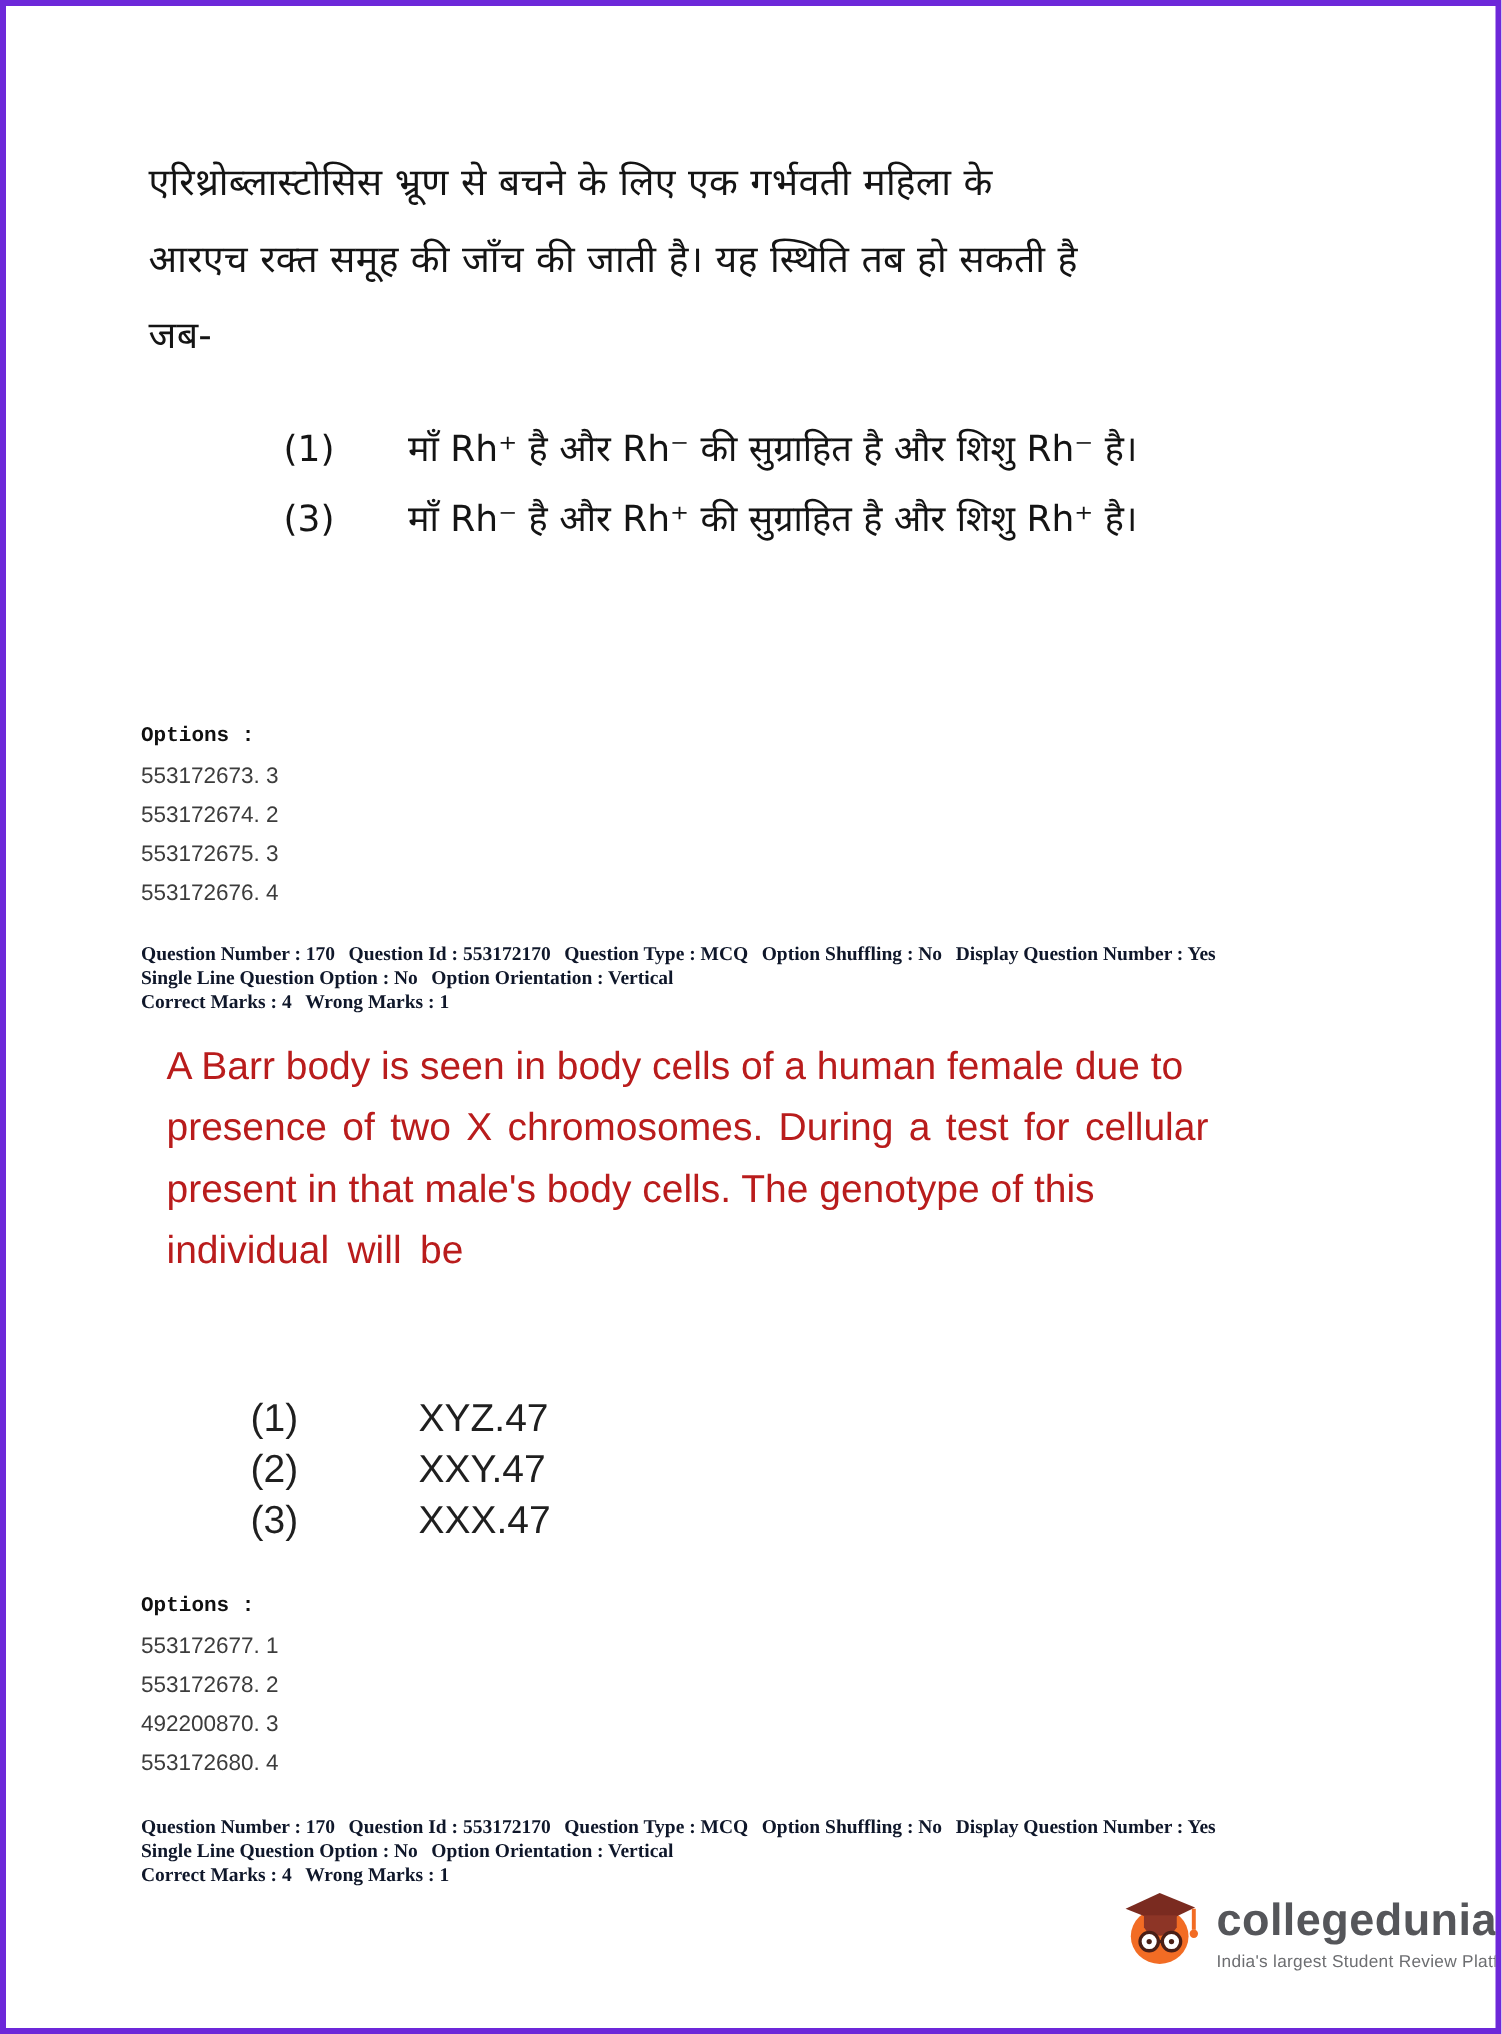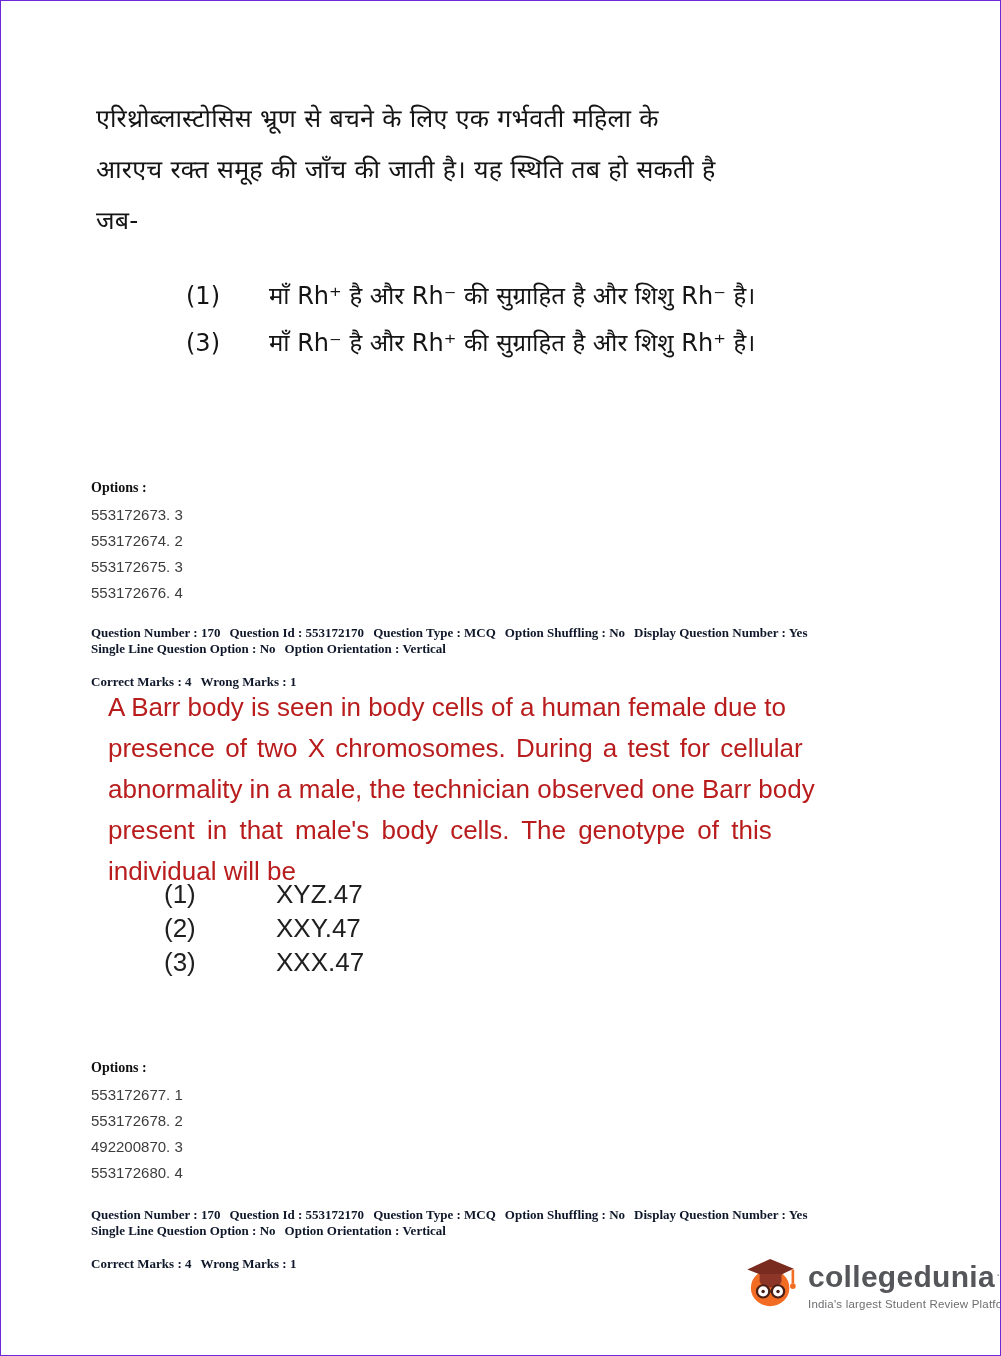--- a/index.html
+++ b/index.html
@@ -6,63 +6,63 @@
   html, body { background: #f4f4f4; }
   .page {
     position: relative;
     width: 1001px;
     height: 1356px;
     margin: 0 auto;
     background: #ffffff;
     font-family: "Liberation Sans", sans-serif;
     color: #1c1c1c;
     overflow: hidden;
-    border: 1px solid #6d28d9;
+    border: 4px solid #6d28d9;
   }
   .hindi { font-family: "DejaVu Sans", "Liberation Sans", sans-serif; }
 
   
   .q1-text {
     position: absolute; left: 95px; top: 92px;
     font-size: 25px; line-height: 51px; color: #141414;
     letter-spacing: 0.2px; font-weight: 500;
   }
   .q1-options {
     position: absolute; left: 185px; top: 272px;
     font-size: 24px; line-height: 47px; color: #141414;
   }
   .q1-options .opt-num { display: inline-block; width: 83px; }
 
   
   .options-meta { position: absolute; left: 90px; }
   #om1 { top: 479px; }
   #om2 { top: 1059px; }
   .options-label {
-    font-family: Liberation Serif, serif; font-weight: bold;
+    font-family: Liberation Mono, monospace; font-weight: bold;
     font-size: 14px; color: #101010;
   }
   .option-ids { margin-top: 6px; font-size: 15px; color: #3c3c3c; line-height: 26px; }
 
   
   .meta { position: absolute; left: 90px; font-family: "Liberation Serif", serif;
           font-weight: bold; font-size: 13px; color: #0f172a; line-height: 15.5px; }
   #meta1 { top: 624px; }
   #meta2 { top: 1206px; }
   .meta-seg { display: inline-block; margin-right: 9px; }
-  .meta-line-gap { margin-top: 18px; }
+  .meta-line-gap { margin-top: 1px; }
 
   
   .q2-text {
     position: absolute; left: 107px; top: 686px;
     font-size: 26px; line-height: 41px; color: #b91c1c;
   }
   .q2-text .q-line:nth-child(2) { word-spacing: 3px; }
   .q2-text .q-line:nth-child(4) { word-spacing: 5px; }
   .q2-options {
-    position: absolute; left: 163px; top: 876px;
+    position: absolute; left: 163px; top: 924px;
     font-size: 26px; line-height: 34px; color: #1f1f1f;
   }
   .q2-options .opt-num { display: inline-block; width: 112px; }
 
   
   .footer-logo {
     position: absolute; left: 742px; top: 1248px;
     display: flex; align-items: flex-start; gap: 9px;
   }
   .brand-col { padding-top: 8px; }
@@ -105,21 +105,20 @@
       <span class="meta-seg">Single Line Question Option : No</span><span class="meta-seg">Option Orientation : Vertical</span>
     </div>
     <div class="meta-line meta-line-gap">
       <span class="meta-seg">Correct Marks : 4</span><span class="meta-seg">Wrong Marks : 1</span>
     </div>
   </div>
 
   <div class="q2-text">
     <div class="q-line">A Barr body is seen in body cells of a human female due to</div>
     <div class="q-line">presence of two X chromosomes. During a test for cellular</div>
-    <div class="q-line">abnormality in a male, the technician observed one Barr body</div>
     <div class="q-line">present in that male's body cells. The genotype of this</div>
     <div class="q-line">individual will be</div>
   </div>
 
   <div class="q2-options">
     <div class="opt-row"><span class="opt-num">(1)</span><span class="opt-text">XYZ.47</span></div>
     <div class="opt-row"><span class="opt-num">(2)</span><span class="opt-text">XXY.47</span></div>
     <div class="opt-row"><span class="opt-num">(3)</span><span class="opt-text">XXX.47</span></div>
   </div>
 

